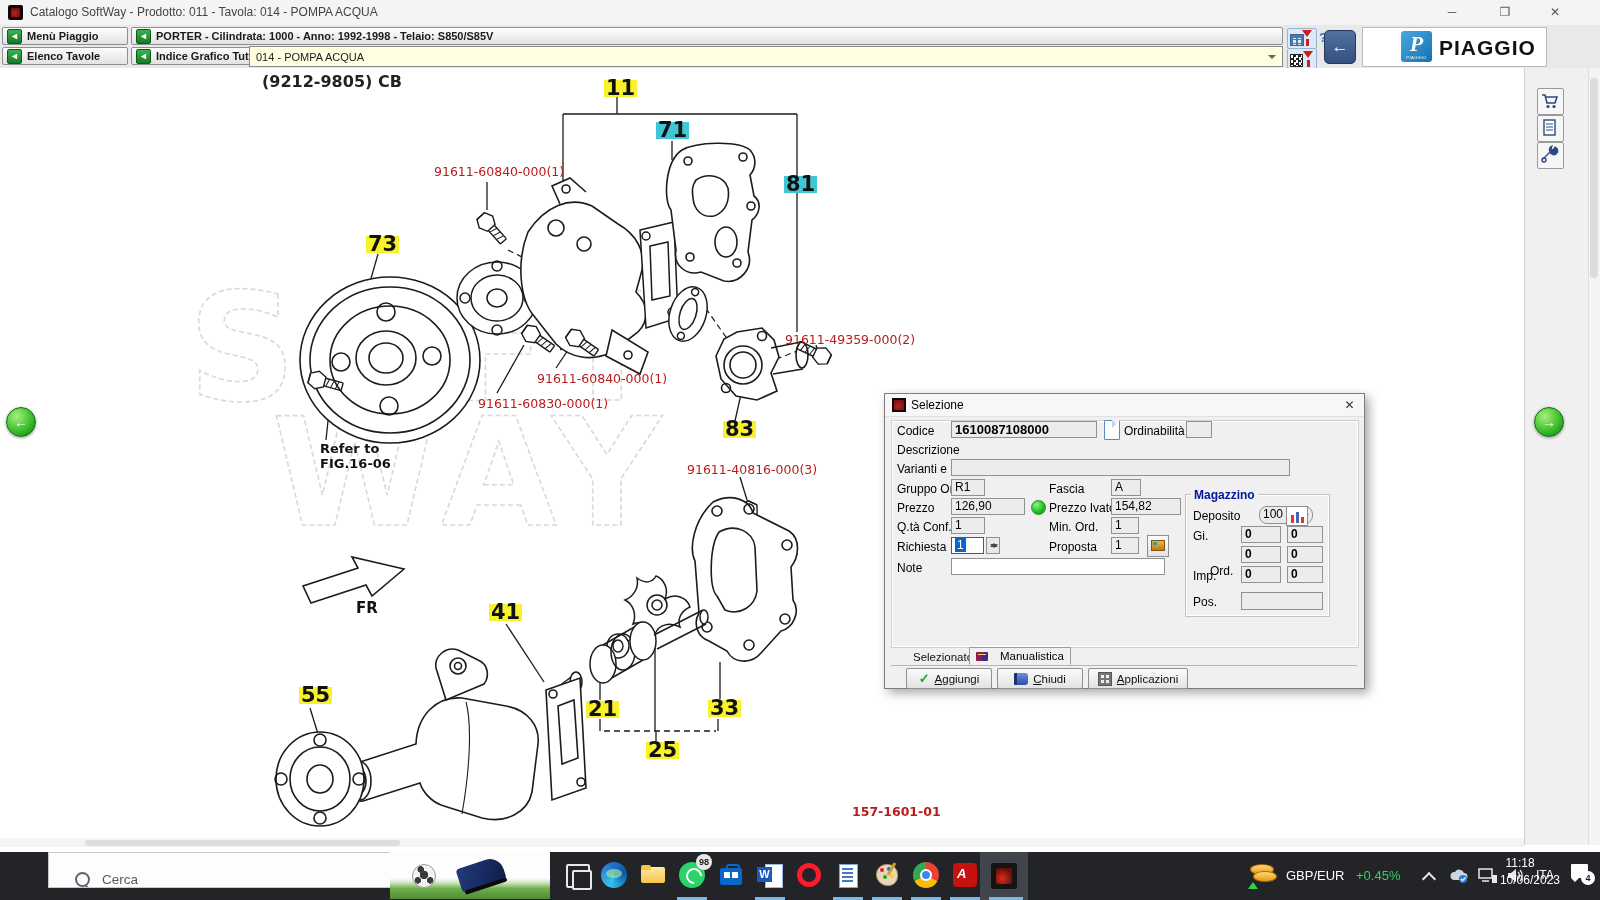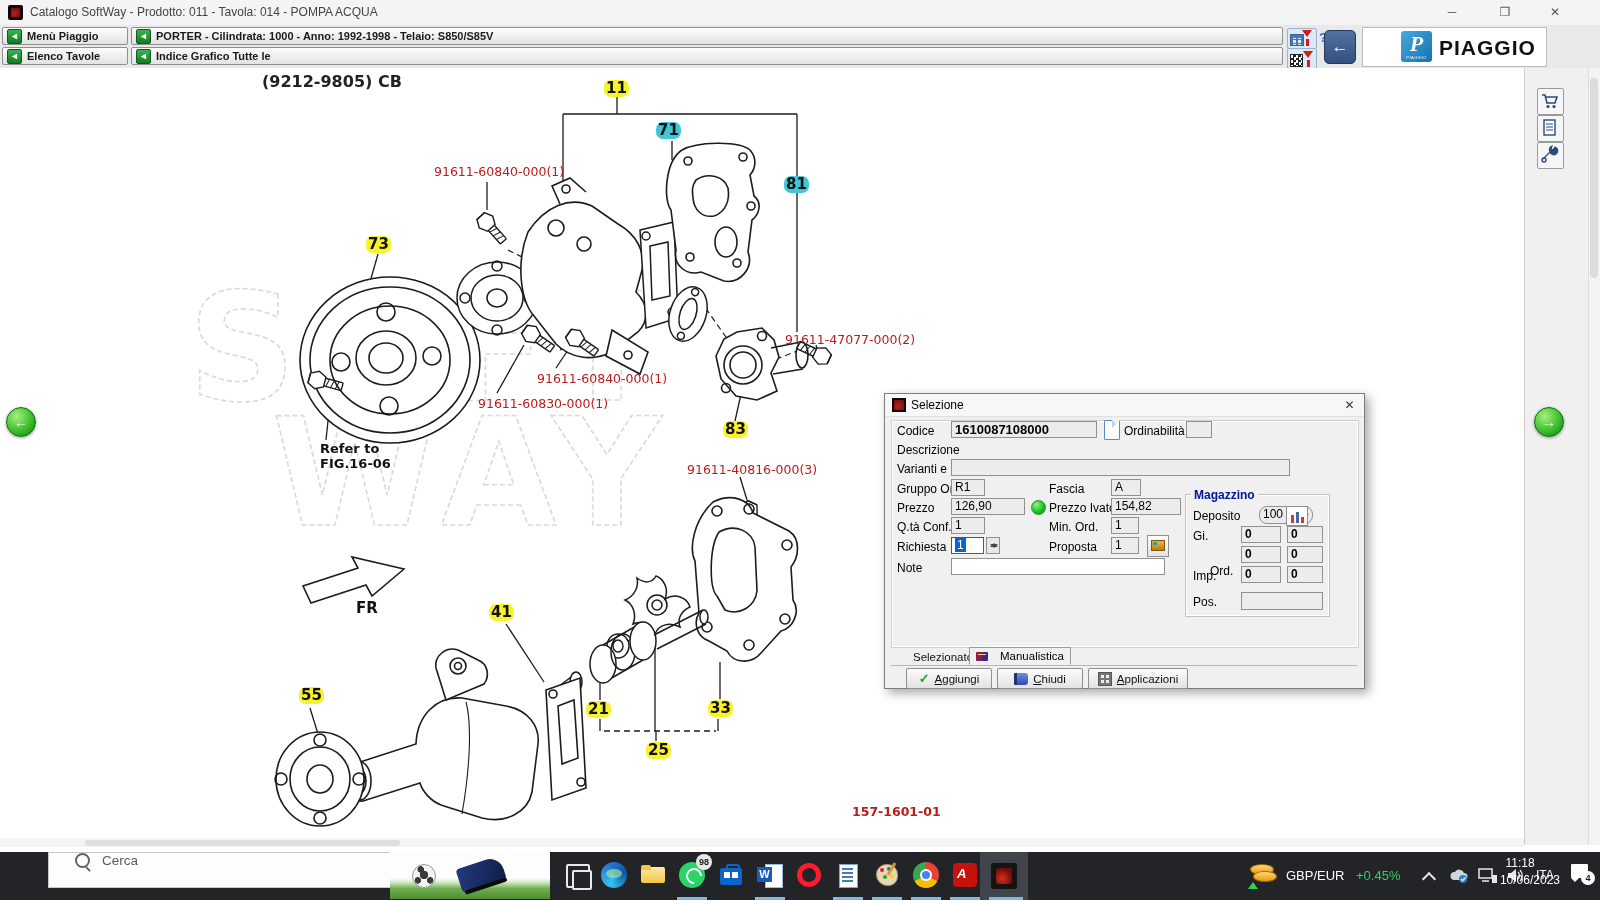--- a/index.html
+++ b/index.html
@@ -46,22 +46,22 @@
   .sidebtn{position:absolute;width:25px;height:25px;background:#f6f6f6;border:1px solid #9a9a9a;border-radius:2px;}
   .vscroll{left:1588px;top:68px;width:12px;height:777px;background:#f4f4f4;border-left:1px solid #ddd;}
   .vthumb{left:1590px;top:78px;width:8px;height:200px;background:#dcdcdc;border-radius:4px;}
   .hscroll{left:0px;top:838px;width:1524px;height:9px;background:#f4f4f4;}
   .hthumb{left:85px;top:840px;width:315px;height:6px;background:#dedede;border-radius:3px;}
   .greenball{position:absolute;width:28px;height:28px;border-radius:50%;
       background:radial-gradient(circle at 35% 30%,#a6ef7e,#3bbf2c 55%,#157a10);border:1px solid #0e6b0c;
       color:#fff;text-align:center;line-height:28px;font-size:14px;font-weight:700;
       box-shadow:0 1px 3px rgba(0,0,0,.4);}
   .dheader{font-size:16px;font-weight:700;color:#222;font-family:"DejaVu Sans",sans-serif;}
-  .hl{position:absolute;font-weight:700;font-size:15px;line-height:17px;padding:0 2px;color:#111;
-      font-family:"DejaVu Sans",sans-serif;cursor:pointer;border-radius:7px;}
+  .hl{position:absolute;font-weight:700;font-size:21px;line-height:17px;padding:0 2px;color:#111;
+      font-family:"DejaVu Sans",sans-serif;cursor:pointer;}
   .hl-y{background:#f7f22b;}
   .hl-c{background:#41c6d6;}
   .pcode{position:absolute;font-size:12.5px;color:#b91c1c;font-family:"DejaVu Sans",sans-serif;white-space:nowrap;}
   .bold-note{font-weight:700;font-size:13px;color:#111;font-family:"DejaVu Sans",sans-serif;line-height:15px;}
   
   .dialog{left:884px;top:393px;width:479px;height:294px;background:#f0f0f0;border:1px solid #7c7c7c;
           box-shadow:4px 4px 10px rgba(0,0,0,.35);}
   .dlg-title{position:absolute;left:0;top:0;width:100%;height:22px;background:#f7f7f7;border-bottom:1px solid #e0e0e0;}
   .dlg-title .txt{position:absolute;left:26px;top:4px;font-size:12px;color:#000;}
   .dlg-ico{position:absolute;left:7px;top:4px;width:14px;height:14px;background:#140505;}
@@ -99,21 +99,21 @@
   .docico:after{content:"";position:absolute;right:-1px;top:-1px;border:4px solid transparent;border-left-color:#bcd2ee;border-top-color:#f0f0f0;}
   .pkg{position:absolute;width:20px;height:20px;border:1px solid #8f8f8f;background:linear-gradient(#fdfdfd,#e3e3e3);}
   .pkg i{position:absolute;left:3px;top:4px;width:12px;height:9px;background:linear-gradient(#f2b33d,#c07c16);border:1px solid #7e5410;}
   .pkg i:after{content:"";position:absolute;left:1px;top:1px;width:4px;height:3px;background:#2e9c9c;}
   .chart-ico{position:absolute;width:20px;height:18px;border:1px solid #8f8f8f;background:#fff;}
   .chart-ico i{position:absolute;bottom:2px;width:3px;background:#d33;}
   
   .taskbar{left:0;top:852px;width:1600px;height:48px;background:#222428;}
   .startbtn{left:0;top:852px;width:48px;height:48px;}
   .searchbox{left:48px;top:852px;width:502px;height:36px;background:#fdfdfd;border:1px solid #c9c9c9;box-sizing:border-box;
-             display:flex;align-items:flex-start;overflow:hidden;}
+             display:flex;align-items:flex-end;overflow:hidden;}
   .mag-ico{width:11px;height:11px;border:2px solid #5f6368;border-radius:50%;margin-left:26px;position:relative;flex:0 0 11px;}
   .mag-ico:after{content:"";position:absolute;left:10px;top:11px;width:2px;height:6px;background:#5f6368;transform:rotate(-45deg);}
   .search-text{margin-left:12px;font-size:13.5px;color:#5a5a5a;}
   .search-img{position:absolute;left:390px;top:852px;width:160px;height:47px;
       background:linear-gradient(to bottom,#fdfdfd 55%,#cfe8c2 65%,#6fae4b 78%,#4d8d33);}
   .ball{position:absolute;left:22px;top:12px;width:22px;height:22px;border-radius:50%;background:
       radial-gradient(circle at 50% 45%,#3a3a3a 0 4px,transparent 4.5px),
       radial-gradient(circle at 22% 70%,#3a3a3a 0 3px,transparent 3.5px),
       radial-gradient(circle at 78% 70%,#3a3a3a 0 3px,transparent 3.5px),
       radial-gradient(circle at 35% 20%,#3a3a3a 0 3px,transparent 3.5px),#f3f3f3;
@@ -155,20 +155,24 @@
     <span>Elenco Tavole</span>
   </div>
   <div class="nav-btn" style="left:131px;top:2px;width:1152px;height:18px;">
     <span class="gsq">◄</span>
     <span>PORTER - Cilindrata: 1000 - Anno: 1992-1998 - Telaio: S850/S85V</span>
   </div>
   <div class="nav-btn" style="left:131px;top:22px;width:1152px;height:18px;">
     <span class="gsq">◄</span>
     <span>Indice Grafico Tutte le</span>
   </div>
+  <div class="combo" style="left:249px;top:21px;width:1034px;height:21px;">
+    <span>014 - POMPA ACQUA</span>
+    <span class="chev"></span>
+  </div>
   <div class="toolbtn" style="left:1287px;top:3px;width:28px;height:19px;">
     <span class="grid-ico" style="left:2px;top:5px;"></span>
     <span class="funnel" style="left:14px;top:1px;"></span>
   </div>
   <div class="toolbtn" style="left:1287px;top:23px;width:28px;height:19px;">
     <span class="qr-ico" style="left:2px;top:5px;"></span>
     <span class="funnel" style="left:15px;top:2px;"></span>
   </div>
   <div class="helpq" style="left:1319px;top:5px;">?</div>
   <div class="backbtn" style="left:1324px;top:5px;width:30px;height:32px;line-height:32px;">←</div>
@@ -377,21 +381,21 @@
 <div class="hl hl-y" style="left:723px;top:421px;">83</div>
 <div class="hl hl-y" style="left:489px;top:604px;">41</div>
 <div class="hl hl-y" style="left:299px;top:687px;">55</div>
 <div class="hl hl-y" style="left:586px;top:701px;">21</div>
 <div class="hl hl-y" style="left:708px;top:700px;">33</div>
 <div class="hl hl-y" style="left:646px;top:742px;">25</div>
 
 <div class="pcode" style="left:434px;top:164px;">91611-60840-000(1)</div>
 <div class="pcode" style="left:537px;top:371px;">91611-60840-000(1)</div>
 <div class="pcode" style="left:478px;top:396px;">91611-60830-000(1)</div>
-<div class="pcode" style="left:785px;top:332px;">91611-47077-000(2)</div>
+<div class="pcode" style="left:785px;top:332px;">91611-49359-000(2)</div>
 <div class="pcode" style="left:687px;top:462px;">91611-40816-000(3)</div>
 
 <div class="abs bold-note" style="left:320px;top:441px;">Refer to</div>
 <div class="abs bold-note" style="left:320px;top:456px;">FIG.16-06</div>
 <div class="abs bold-note" style="left:356px;top:601px;font-size:15px;">FR</div>
 <div class="abs pcode" style="left:852px;top:804px;font-weight:700;">157-1601-01</div>
 
 <div class="greenball" style="left:6px;top:407px;">←</div>
 <div class="greenball" style="left:1534px;top:407px;">→</div>
 

